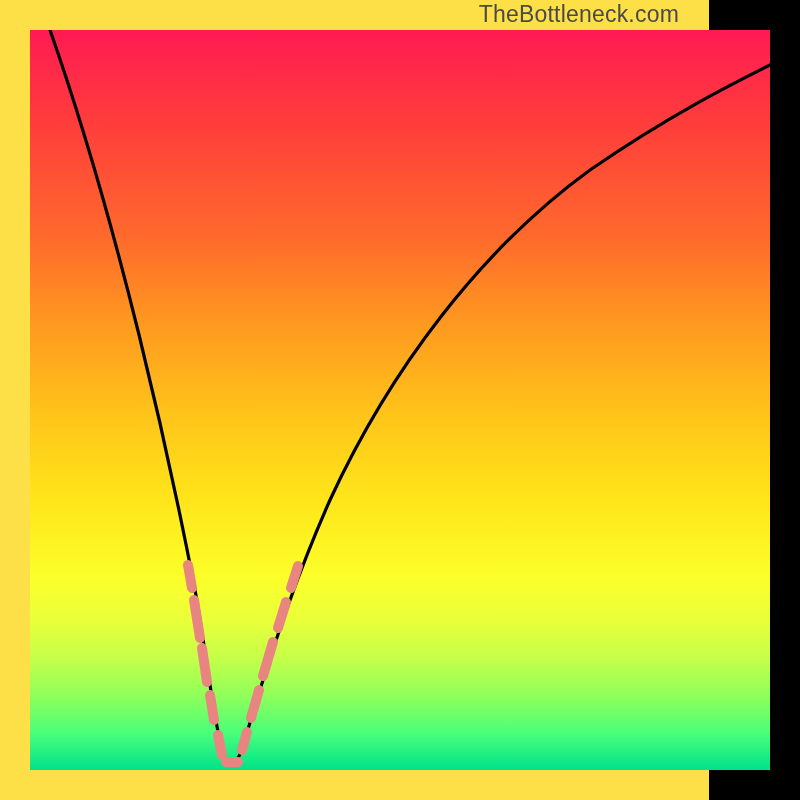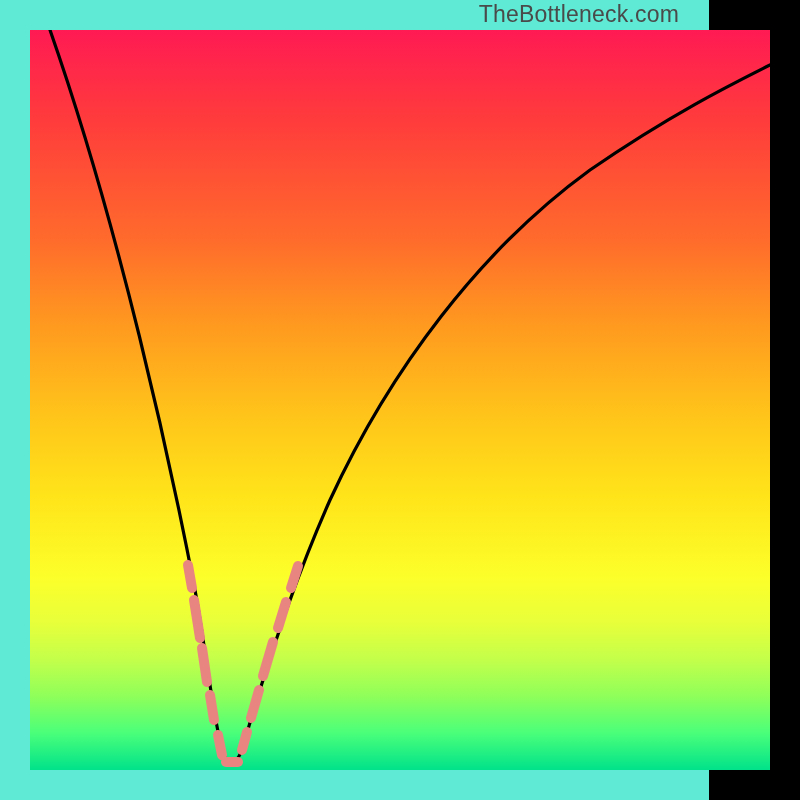--- a/index.html
+++ b/index.html
@@ -10,21 +10,21 @@
     background: #000;
     overflow: hidden;
     font-family: Arial, Helvetica, sans-serif;
   }
   .frame {
     position: absolute;
     top: 0;
     left: 0;
     width: 709px;
     height: 800px;
-    background: #5eead4;
+    background: #fde047;
   }
   .plot {
     position: absolute;
     top: 30px;
     left: 30px;
     width: 740px;
     height: 740px;
     
     background: linear-gradient(to bottom,
       #ff1a53 0%,

